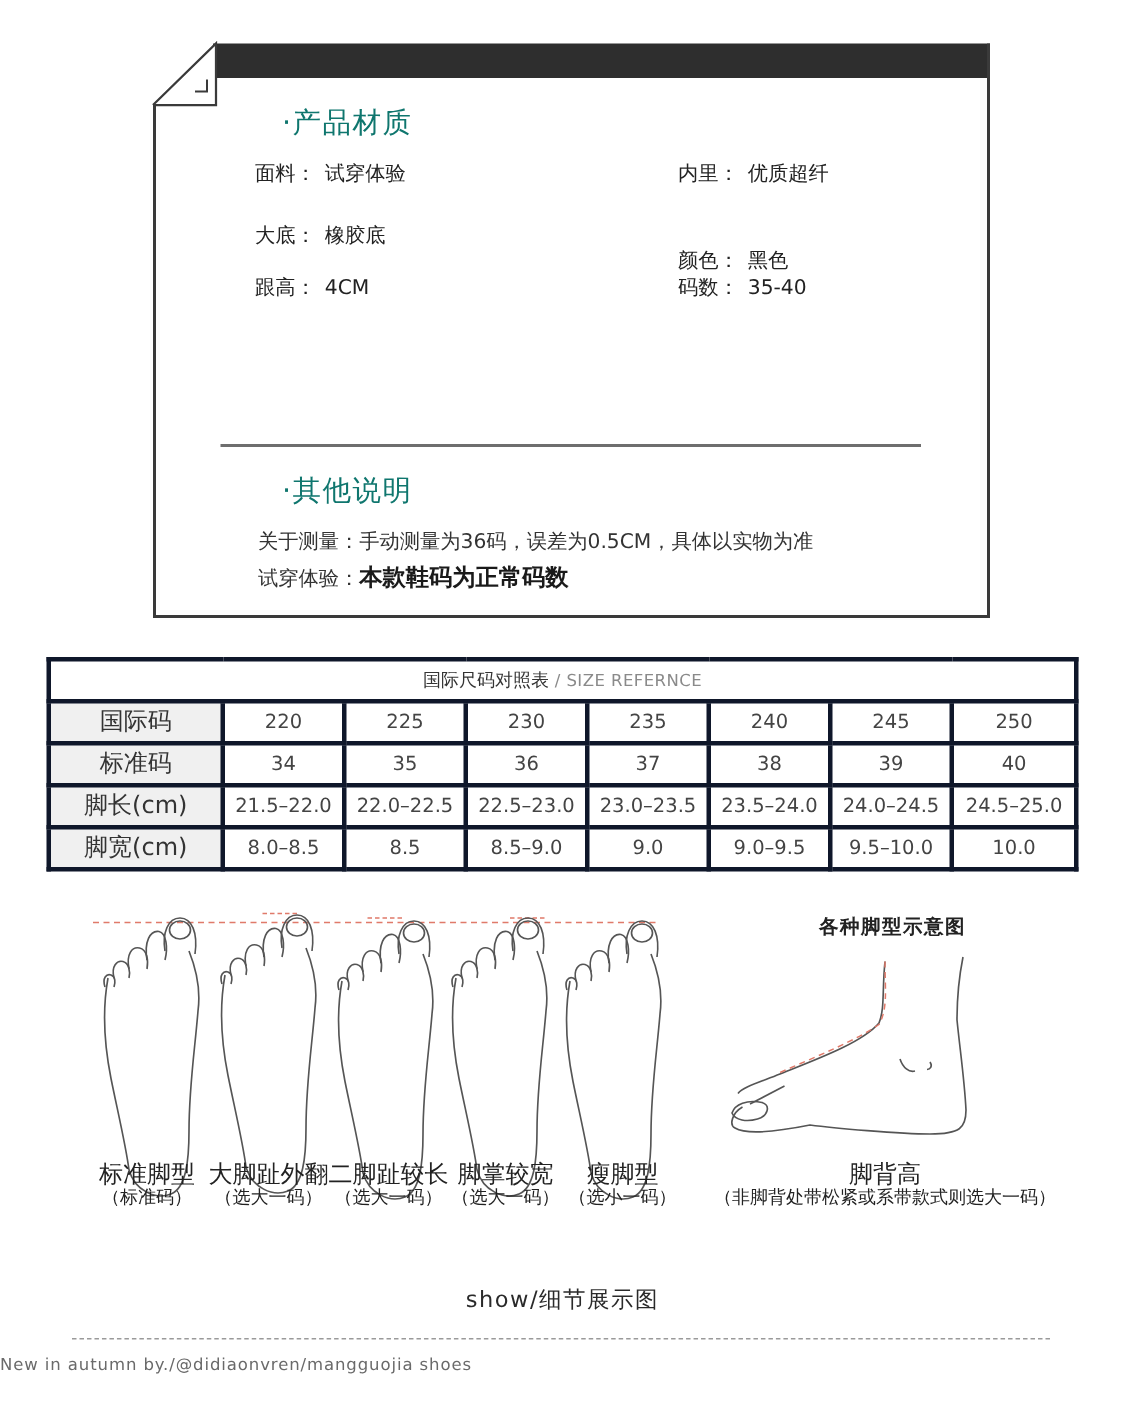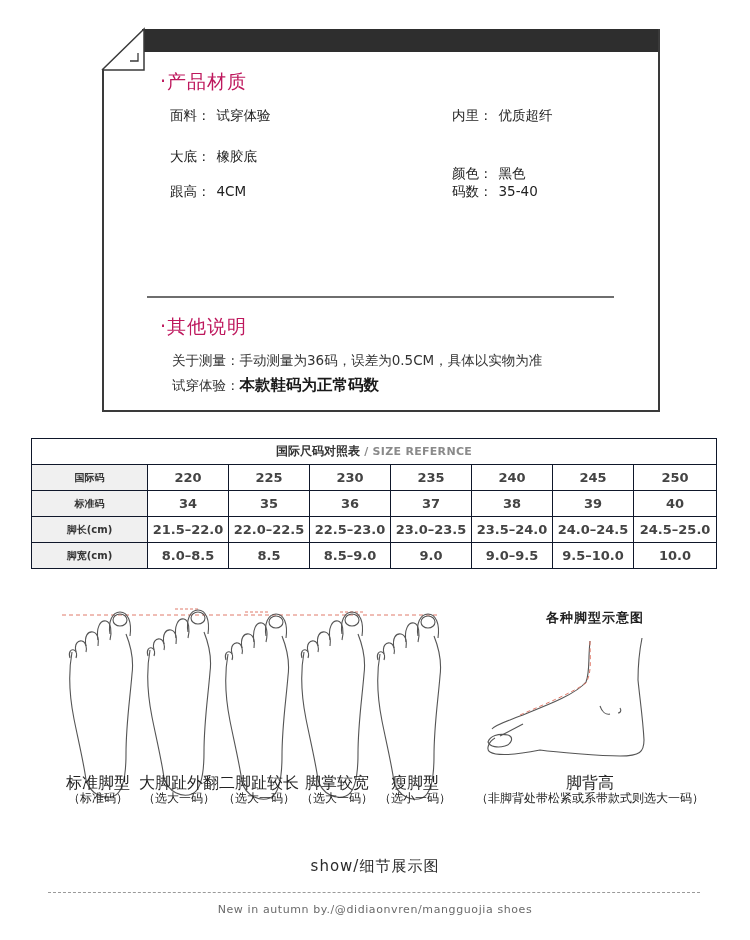--- a/index.html
+++ b/index.html
@@ -11,52 +11,52 @@
     position: absolute; left: 142px; top: 29px; width: 518px; height: 23px; background: #2e2e2e;
   }
   .card-left {
     position: absolute; left: 102px; top: 70px; width: 2px; height: 342px; background: #3a3a3a;
   }
   .card-corner { position: absolute; left: 100px; top: 27px; width: 46px; height: 46px; }
   .card-rightedge { position: absolute; left: 658px; top: 29px; width: 2px; height: 383px; background: #3a3a3a; }
   .card-bottom { position: absolute; left: 102px; top: 410px; width: 558px; height: 2px; background: #3a3a3a; }
 
   .sec-title {
-    position: absolute; font-size: 19px; color: #be185d; letter-spacing: 1px;
+    position: absolute; font-size: 19px; color: #0f766e; letter-spacing: 1px; margin-left: 28px;
   }
   .kv { position: absolute; font-size: 13.5px; color: #222; white-space: nowrap; }
   .kv .k { }
   .kv .v { margin-left: 6px; }
   .divider { position: absolute; left: 147px; top: 296px; width: 467px; height: 2px; background: #6e6e6e; }
   .note { position: absolute; font-size: 13.5px; color: #333; white-space: nowrap; }
   .note .bold { font-weight: bold; font-size: 15.5px; color: #1a1a1a; }
 
   
   .size-table {
     position: absolute; left: 31px; top: 438px; width: 685px;
     border-collapse: collapse; table-layout: fixed;
   }
   .size-table td, .size-table th {
-    border: 1px solid #0f172a; height: 25px; padding: 0; text-align: center;
-    font-size: 13px; color: #444; font-weight: bold;
+    border: 3px solid #0f172a; height: 25px; padding: 0; text-align: center;
+    font-size: 13px; color: #444; font-weight: normal;
   }
   .size-table .title-cell { height: 25px; text-align: center; font-size: 12px; color: #333; }
   .size-table .title-cell .en { color: #8a8a8a; font-size: 11px; letter-spacing: 0.3px; }
-  .size-table .rowhead { background: #f0f0f0; color: #333; font-size: 10px; }
+  .size-table .rowhead { background: #f0f0f0; color: #333; font-size: 16px; }
 
   
   .foot-svg { position: absolute; left: 0; top: 590px; width: 750px; height: 230px; }
   .foot-label { position: absolute; font-size: 16px; color: #222; text-align: center; white-space: nowrap; }
   .foot-sub { position: absolute; font-size: 12px; color: #222; text-align: center; white-space: nowrap; }
   .diagram-title { position: absolute; left: 520px; top: 609px; width: 150px; text-align: center; font-size: 13px; font-weight: bold; color: #222; letter-spacing: 1px; }
 
   
   .show-title { position: absolute; left: 0; top: 857px; width: 750px; text-align: center; font-size: 15px; color: #2a2a2a; letter-spacing: 1px; }
   .footer-dash { position: absolute; left: 48px; top: 892px; width: 652px; height: 0; border-top: 1.5px dashed #9a9a9a; }
-  .footer-credit { position: absolute; left: 0; top: 903px; width: 750px; text-align: center; font-size: 11px; color: #6a6a6a; letter-spacing: 0.6px; }
+  .footer-credit { position: absolute; left: 0; top: 903px; width: 750px; font-size: 11px; color: #6a6a6a; letter-spacing: 0.6px; }
 </style>
 </head>
 <body>
 
 <div>
   <div class="card-band"></div>
   <div class="card-left"></div>
   <div class="card-rightedge"></div>
   <div class="card-bottom"></div>
   <svg class="card-corner" viewBox="0 0 46 46">

